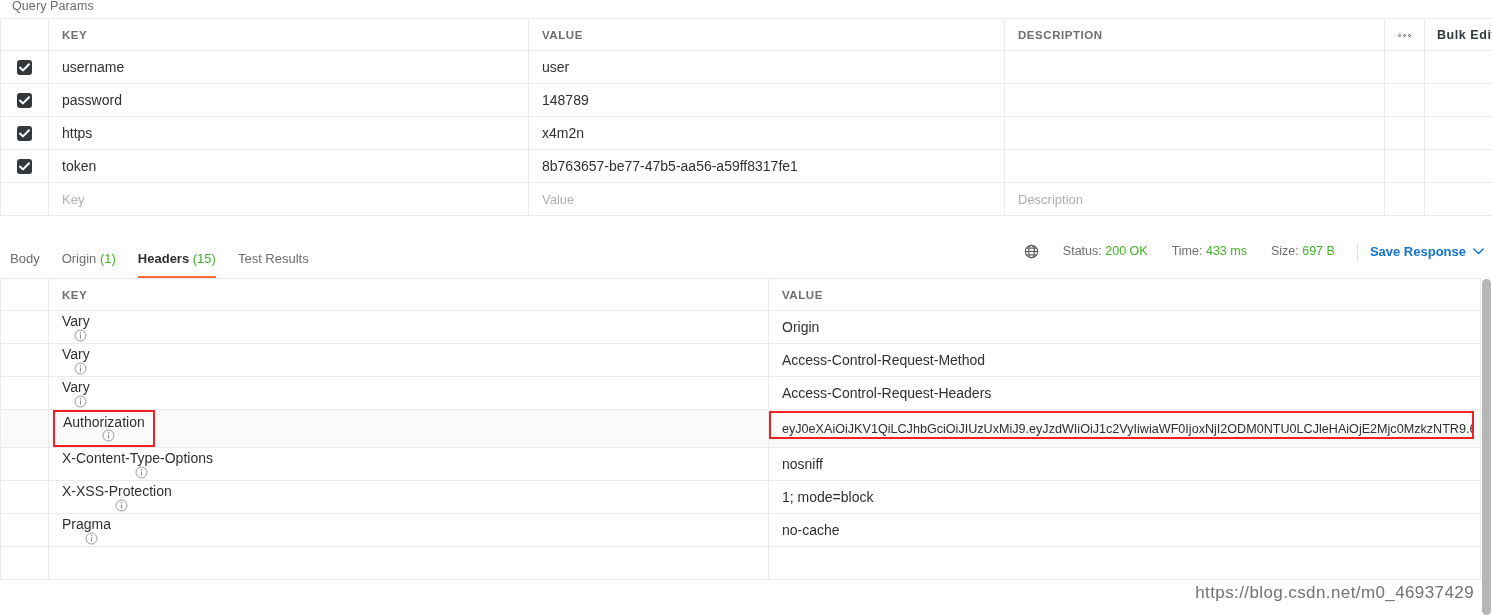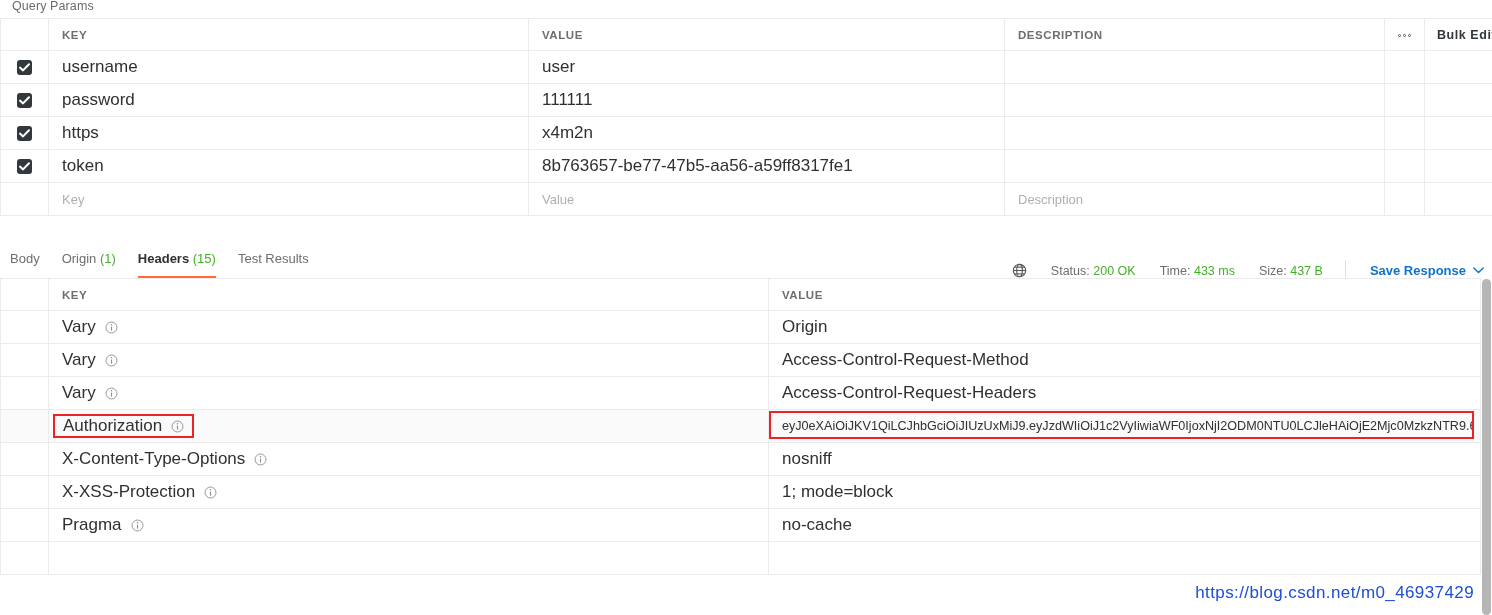--- a/index.html
+++ b/index.html
@@ -62,21 +62,21 @@
     width: 15px; height: 15px;
     background: #32383c;
     border-radius: 3px;
     display: inline-block;
     position: relative;
     vertical-align: middle;
     cursor: pointer;
   }
   .cb svg { position: absolute; left: 2px; top: 3px; }
 
-  .cell-text { font-size: 17px; color: #2f3131; }
+  .cell-text { font-size: 14px; color: #2f3131; }
   .ph { color: #b0b0b0; font-size: 13px; }
 
   .dots { display: inline-block; letter-spacing: 1px; }
   .dots i {
     display: inline-block; width: 3px; height: 3px;
     border: 1px solid #55595c; border-radius: 50%;
     margin: 0 1px; vertical-align: middle;
   }
   .bulk-edit {
     font-size: 12.5px; font-weight: bold; color: #32383c;
@@ -103,36 +103,36 @@
     left: 0; right: 0; bottom: 0;
     height: 2px; background: #ff6c37;
   }
   .cnt { color: #43b02a; font-weight: normal; }
   .rtab.active .cnt { color: #43b02a; font-weight: normal; }
 
   .resp-meta {
     position: absolute;
     right: 8px; top: 0;
     height: 34px;
-    display: flex; align-items: flex-end;
+    display: flex; align-items: flex-start;
     font-size: 12.5px; color: #6e6e6e;
     white-space: nowrap;
     gap: 8px;
   }
   .resp-meta .mi { margin-left: 16px; }
   .resp-meta .val { color: #43b02a; }
   .globe { margin-left: 0; display: inline-flex; }
   .divider-v {
     display: inline-block;
     width: 1px; height: 18px;
     background: #e0e0e0;
     margin: 0 0 0 14px;
   }
   .save-resp {
-    margin-left: 16px;
+    margin-left: 4px;
     color: #1173cd; font-weight: bold; font-size: 13px;
     cursor: pointer; display: inline-flex; align-items: center;
   }
   .save-resp .chev { margin-left: 7px; display: inline-flex; }
 
   
   .headers-table {
     position: absolute;
     left: 0; top: 278px;
     width: 1480px;
@@ -153,21 +153,21 @@
   .headers-table tr th:first-child { border-left: 1px solid #ebebeb; }
   .headers-table th {
     font-size: 11.5px; letter-spacing: .55px;
     color: #6e6e6e; font-weight: bold; height: 32px;
   }
   .hcol-pad { width: 48px; }
   .hcol-key { width: 720px; }
   .hcol-val { width: 712px; }
   .headers-table tr.highlight td { background: #fafafa; }
 
-  .key-wrap { display: inline-flex; align-items: center; }
+  .key-wrap { display: inline-flex; align-items: center; flex-direction: column; }
   .info-ic { margin-left: 9px; display: inline-flex; }
 
   .hl-box {
     display: inline-block;
     border: 2px solid #ee2222;
     padding: 3px 8px 3px 8px;
     margin-left: -9px;
     line-height: 14px;
   }
   .hl-box .key-wrap { vertical-align: middle; }
@@ -193,21 +193,21 @@
     width: 9px; height: 336px;
     background: #b6b6b6;
     border-radius: 5px;
   }
 
   
   .watermark {
     position: absolute;
     right: 18px; bottom: 12px;
     font-size: 17px;
-    color: #1d4ed8;
+    color: #737373;
     letter-spacing: .4px;
     user-select: none;
     white-space: nowrap;
   }
 </style>
 </head>
 <body>
 
 <div id="app">
 
@@ -252,21 +252,21 @@
           <span class="cb">
             <svg width="11" height="9" viewBox="0 0 11 9">
                 <path d="M1 4.6 L4 7.4 L10 1.2" stroke="#fff" stroke-width="2" fill="none" stroke-linecap="round" stroke-linejoin="round"></path>
               </svg>
           </span>
         </td>
         <td class="col-key">
           <span class="cell-text">password</span>
         </td>
         <td class="col-value">
-          <span class="cell-text">111111</span>
+          <span class="cell-text">148789</span>
         </td>
         <td class="col-desc"></td>
         <td class="col-dots"></td>
         <td class="col-bulk"></td>
       </tr>
       <tr>
         <td class="col-check">
           <span class="cb">
             <svg width="11" height="9" viewBox="0 0 11 9">
                 <path d="M1 4.6 L4 7.4 L10 1.2" stroke="#fff" stroke-width="2" fill="none" stroke-linecap="round" stroke-linejoin="round"></path>
@@ -349,21 +349,21 @@
       <span class="mi">
         <span>Status:</span>
         <span class="val">200 OK</span>
       </span>
       <span class="mi">
         <span>Time:</span>
         <span class="val">433 ms</span>
       </span>
       <span class="mi">
         <span>Size:</span>
-        <span class="val">437 B</span>
+        <span class="val">697 B</span>
       </span>
       <span class="divider-v"></span>
       <span class="save-resp">
         <span>Save Response</span>
         <span class="chev">
           <svg width="11" height="7" viewBox="0 0 11 7">
               <path d="M0.8 1 L5.5 5.6 L10.2 1" stroke="#1173cd" stroke-width="1.4" fill="none" stroke-linecap="round"></path>
             </svg>
         </span>
       </span>

